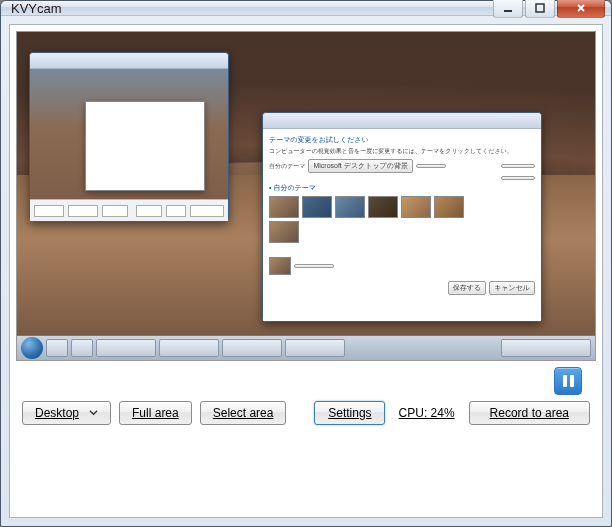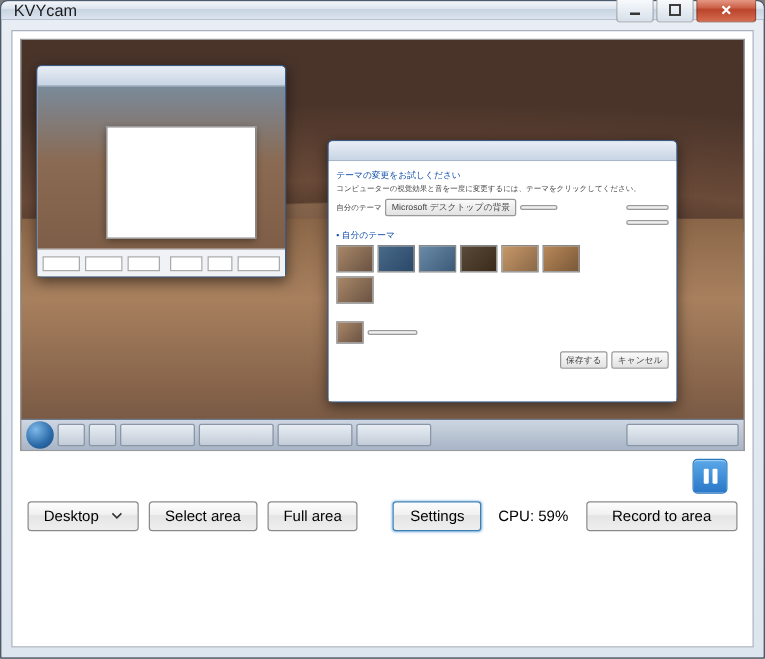--- a/index.html
+++ b/index.html
@@ -91,21 +91,21 @@
   .pause-btn {
     width:28px; height:28px; border-radius:4px;
     border:1px solid #2a7ac0;
     background: linear-gradient(to bottom,#5aa8e8,#2a78c8);
     display:flex; align-items:center; justify-content:center;
     box-shadow: inset 0 1px 0 rgba(255,255,255,0.4);
   }
   .pause-btn .bars { display:flex; gap:3px;}
   .pause-btn .bars span { width:4px; height:12px; background:#fff; border-radius:1px;}
   
-  .button-row { display:flex; align-items:center; gap:8px; padding:0 4px; }
+  .button-row { display:flex; align-items:center; gap:8px; padding:0 4px;text-decoration:underline; }
   .spacer { flex:1; }
   .btn, .combo {
     height:24px; padding:0 12px;
     border:1px solid #8a8a8a; border-radius:3px;
     background: linear-gradient(to bottom,#fdfdfd 0%,#f0f0f0 45%,#e4e4e4 46%,#efefef 100%);
     font-size:12px; display:flex; align-items:center; gap:6px;
     cursor:pointer;
   }
   .btn.highlight { border-color:#3c7fb1; box-shadow:0 0 2px #6aa8e0;padding-left:13px;}
   .combo .chev { margin-left:4px; }
@@ -232,30 +232,30 @@
       <div class="button-row">
         <div class="combo">
           <span>Desktop</span>
           <span class="chev">
             <svg viewBox="0 0 10 10">
                 <path d="M1 3 L5 7 L9 3" fill="none" stroke="#333" stroke-width="1.4"></path>
               </svg>
           </span>
         </div>
         <div class="btn">
+          <span>Full area</span>
+        </div>
+        <div class="btn">
           <span>Select area</span>
-        </div>
-        <div class="btn">
-          <span>Full area</span>
         </div>
         <div class="spacer"></div>
         <div class="btn highlight">
           <span>Settings</span>
         </div>
-        <div class="cpu-label">CPU: 59%</div>
+        <div class="cpu-label">CPU: 24%</div>
         <div class="btn" style="padding:0 20px">
           <span>Record to area</span>
         </div>
       </div>
 
     </div>
 
   </div>
 </div>
 

